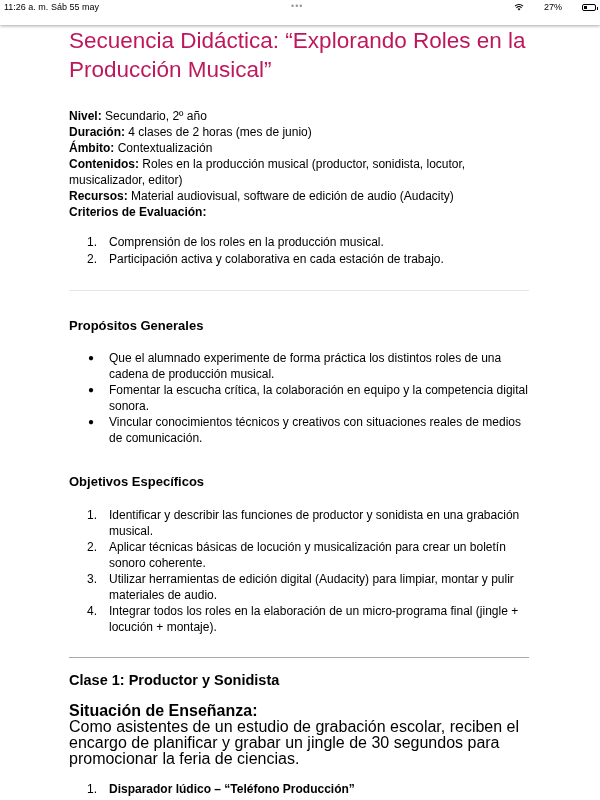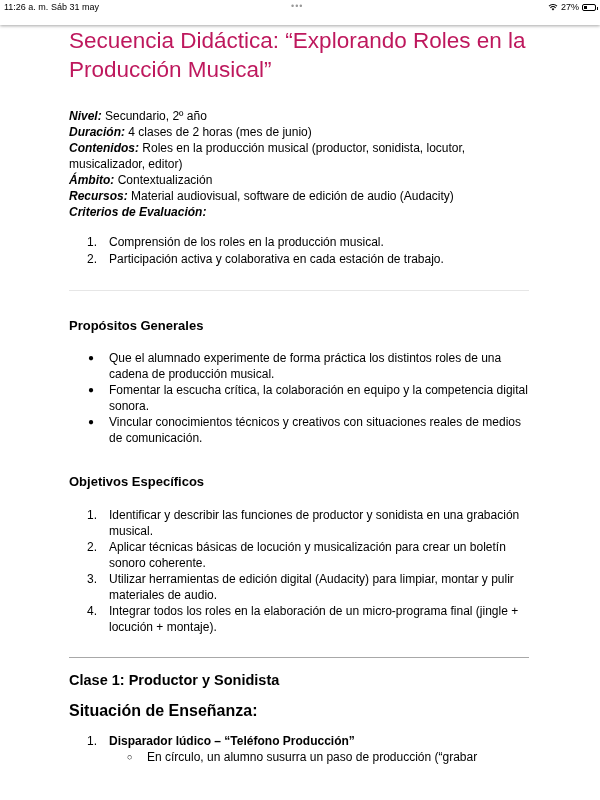--- a/index.html
+++ b/index.html
@@ -1,69 +1,69 @@
 <!DOCTYPE html>
 <html><head>
 <meta charset="utf-8">
 <style>
   html, body { margin: 0; padding: 0; }
   body { width: 600px; height: 800px; overflow: hidden; background: #fff; font-family: "Liberation Sans", sans-serif; color: #000; position: relative; }
   .statusbar { position: absolute; top: 0; left: 0; width: 600px; height: 25px; background: #fff; box-shadow: 0 1px 3px rgba(0,0,0,0.35); z-index: 5; font-size: 9px; color: #000; }
   .sb-time { position: absolute; left: 4px; top: 2px; }
   .sb-date { position: absolute; left: 51px; top: 2px; }
   .sb-dots { position: absolute; left: 291px; top: 1px; color: #999; font-size: 9px; letter-spacing: 1px; }
-  .sb-right { position: absolute; right: 4px; top: 2px; display: flex; align-items: center; gap: 3px; }
+  .sb-right { position: absolute; right: 4px; top: 2px; display: flex; align-items: center; gap: 20px; }
   .wifi { width: 10px; height: 8px; position: relative; }
   .battery { width: 14px; height: 7px; border: 1px solid #000; border-radius: 2px; position: relative; box-sizing: border-box; }
   .battery::after { content: ""; position: absolute; right: -3px; top: 2px; width: 1px; height: 3px; background: #000; }
   .battery .fill { position: absolute; left: 1px; top: 1px; bottom: 1px; width: 3px; background: #000; }
   .doc { position: absolute; left: 69px; top: 26px; width: 460px; }
   .title { font-size: 22.5px; line-height: 29px; margin: 0; font-weight: normal; color: #be185d; }
   .meta { margin-top: 24px; font-size: 12px; line-height: 16px; }
-  .meta b { font-weight: bold; font-style: italic; }
+  .meta b { font-weight: bold; }
   ol, ul { margin: 0; padding: 0; }
   .list { font-size: 12px; line-height: 16px; }
   .list li { position: relative; padding-left: 40px; list-style: none; }
   .list li .mk { position: absolute; left: 18px; top: 0; }
   .list.bul li .mk { left: 19px; font-size: 10px; }
   .crit { margin-top: 14px; }
   .crit li { margin-bottom: 1px; }
   .divider { border: 0; height: 1px; margin: 0; }
   .h2 { font-size: 13px; font-weight: bold; margin: 0; line-height: 22px; }
   .h3 { font-size: 14.5px; font-weight: bold; margin: 0; line-height: 18px; }
   .p { font-size: 16px; line-height: 16px; }
 </style>
 </head>
 <body>
 
 <div class="statusbar">
   <span class="sb-time">11:26 a. m.</span>
-  <span class="sb-date">Sáb 31 may</span>
+  <span class="sb-date">Sáb 55 may</span>
   <span class="sb-dots">•••</span>
   <span class="sb-right">
     <svg class="wifi" viewBox="0 0 10 8" width="10" height="8">
       <path d="M5 7.5 L3.6 6 A2 2 0 0 1 6.4 6 Z" fill="#000"></path>
       <path d="M2.4 4.8 A3.7 3.7 0 0 1 7.6 4.8" stroke="#000" stroke-width="1.1" fill="none"></path>
       <path d="M1 3.2 A5.7 5.7 0 0 1 9 3.2" stroke="#000" stroke-width="1.1" fill="none"></path>
     </svg>
     <span>27%</span>
     <span class="battery">
         <span class="fill"></span>
       </span>
   </span>
 </div>
 
 <div class="doc">
   <h1 class="title">Secuencia Didáctica: “Explorando Roles en la Producción Musical”</h1>
 
   <div class="meta">
     <div><b>Nivel:</b><span> Secundario, 2º año</span></div>
     <div><b>Duración:</b><span> 4 clases de 2 horas (mes de junio)</span></div>
+    <div><b>Ámbito:</b><span> Contextualización</span></div>
     <div><b>Contenidos:</b><span> Roles en la producción musical (productor, sonidista, locutor, musicalizador, editor)</span></div>
-    <div><b>Ámbito:</b><span> Contextualización</span></div>
     <div><b>Recursos:</b><span> Material audiovisual, software de edición de audio (Audacity)</span></div>
     <div><b>Criterios de Evaluación:</b></div>
   </div>
 
   <ol class="list crit">
     <li><span class="mk">1.</span><span>Comprensión de los roles en la producción musical.</span></li>
     <li><span class="mk">2.</span><span>Participación activa y colaborativa en cada estación de trabajo.</span></li>
   </ol>
 
   <hr class="divider" style="margin-top:23px; background:#e6e6e6;">
@@ -80,19 +80,20 @@
     <li><span class="mk">1.</span><span>Identificar y describir las funciones de productor y sonidista en una grabación musical.</span></li>
     <li><span class="mk">2.</span><span>Aplicar técnicas básicas de locución y musicalización para crear un boletín sonoro coherente.</span></li>
     <li><span class="mk">3.</span><span>Utilizar herramientas de edición digital (Audacity) para limpiar, montar y pulir materiales de audio.</span></li>
     <li><span class="mk">4.</span><span>Integrar todos los roles en la elaboración de un micro-programa final (jingle + locución + montaje).</span></li>
   </ol>
 
   <hr class="divider" style="margin-top:22px; background:#a8a8a8;">
 
   <h3 class="h3" style="margin-top:13px;">Clase 1: Productor y Sonidista</h3>
   <div class="p" style="margin-top:14px;"><b>Situación de Enseñanza:</b></div>
+  <div class="p">Como asistentes de un estudio de grabación escolar, reciben el encargo de planificar y grabar un jingle de 30 segundos para promocionar la feria de ciencias.</div>
 
   <ol class="list" style="margin-top:14px;">
     <li><span class="mk">1.</span><b>Disparador lúdico – “Teléfono Producción”</b>
       <div style="position:relative; padding-left:38px;"><span style="position:absolute; left:18px; font-size:9px;">○</span><span>En círculo, un alumno susurra un paso de producción (“grabar</span></div>
     </li>
   </ol>
 </div>
 
 </body></html>

